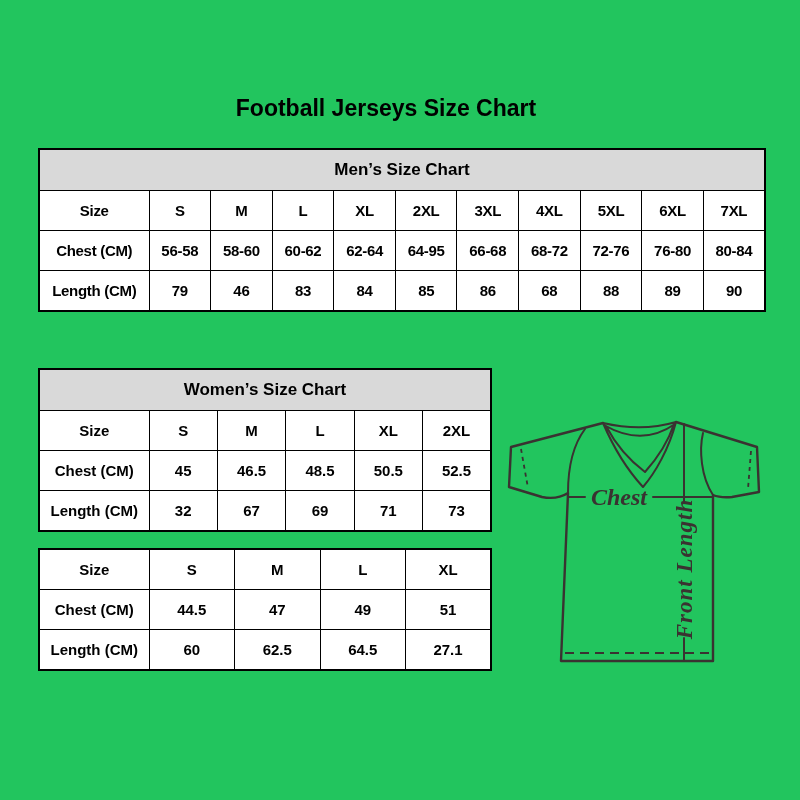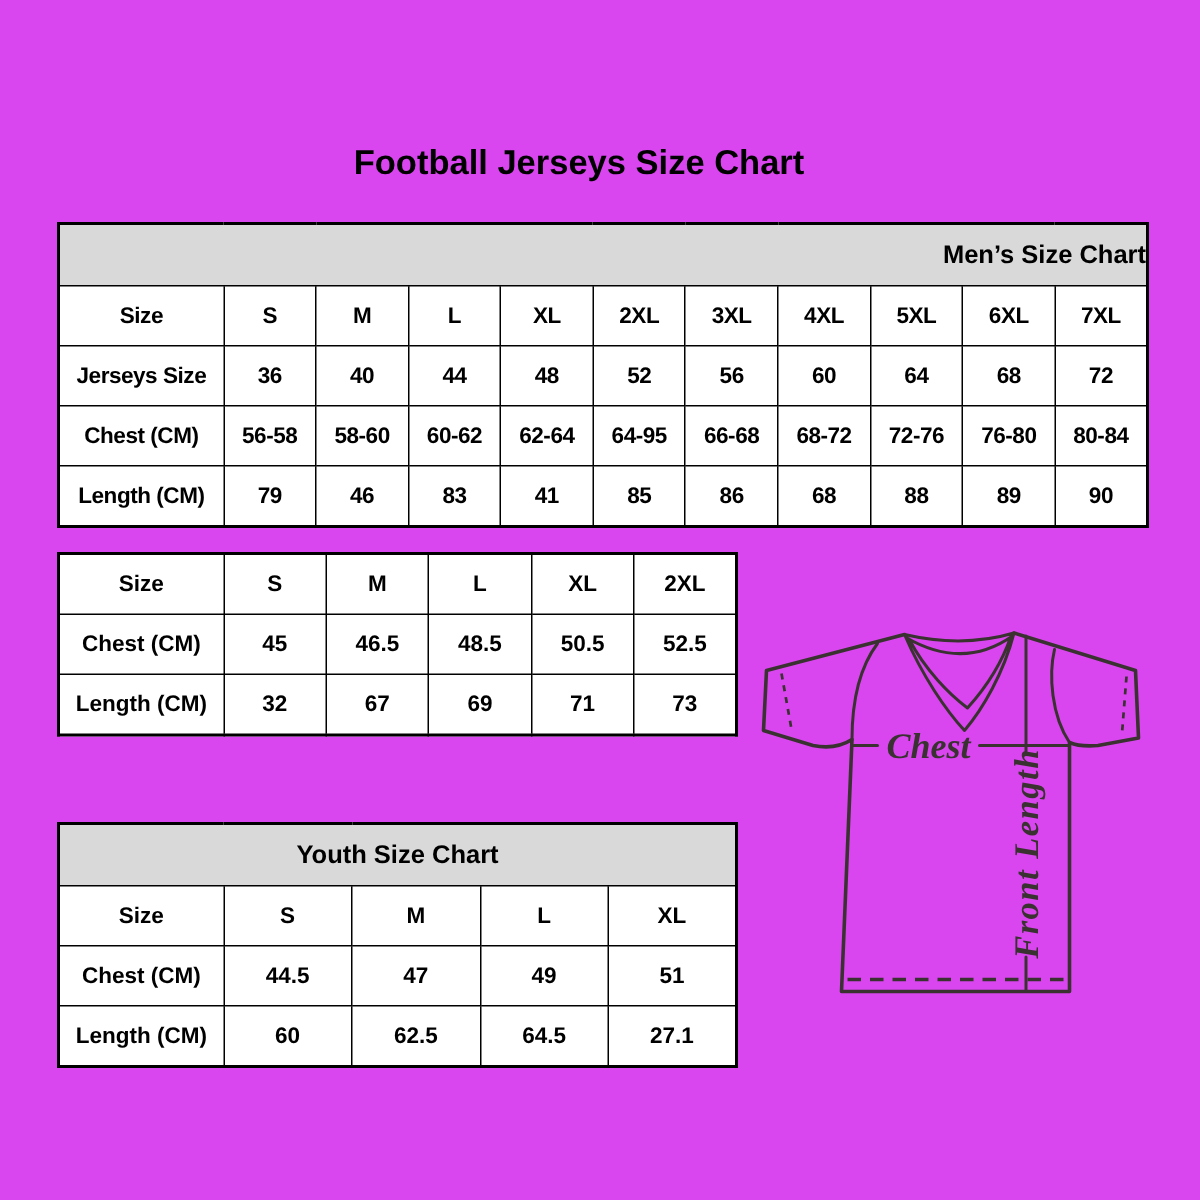--- a/index.html
+++ b/index.html
@@ -3,21 +3,21 @@
 <meta charset="utf-8">
 <style>
   :root{
     --header-bg:#d9d9d9;
     --border-color:#000000;
     --text-color:#000000;
     --stroke:#3a3231;
   }
   html,body{margin:0;padding:0;background:#ffffff;}
   .canvas{
-    position:relative;width:800px;height:800px;background:#d946ef;
+    position:relative;width:800px;height:800px;background:#22c55e;
     font-family:"Liberation Sans","DejaVu Sans",sans-serif;color:var(--text-color);
     overflow:hidden;
   }
   .page-title{
     position:absolute;top:95px;left:0;width:772px;margin:0;
     text-align:center;font-size:23px;font-weight:bold;color:var(--text-color);
   }
   table.size-table{
     position:absolute;border-collapse:collapse;table-layout:fixed;
     background:#ffffff;border:2px solid var(--border-color);
@@ -26,21 +26,21 @@
     border:1px solid var(--border-color);
     text-align:center;vertical-align:middle;
     font-weight:bold;font-size:15px;color:var(--text-color);
     height:39px;padding:0;overflow:hidden;white-space:nowrap;
   }
   .size-table th.tbl-title{
     background:var(--header-bg);font-size:17px;height:40px;
   }
   .tbl-men{left:38px;top:148px;width:728px;}
   .tbl-men td,.tbl-men th{letter-spacing:-0.3px;}
-  .tbl-men th.tbl-title{letter-spacing:0;text-align:right;}
+  .tbl-men th.tbl-title{letter-spacing:0;}
   .tbl-women{left:38px;top:368px;width:454px;}
   .tbl-youth{left:38px;top:548px;width:454px;}
   .jersey{position:absolute;left:505px;top:405px;width:270px;height:270px;}
   .stroke-grp{stroke:var(--stroke);}
   .dlabel{
     font-family:"Liberation Serif","DejaVu Serif",serif;
     font-style:italic;font-weight:bold;font-size:24px;
     fill:var(--stroke);
   }
   .dlabel-v{font-size:23px;letter-spacing:1px;}
@@ -68,67 +68,57 @@
         <td>L</td>
         <td>XL</td>
         <td>2XL</td>
         <td>3XL</td>
         <td>4XL</td>
         <td>5XL</td>
         <td>6XL</td>
         <td>7XL</td>
       </tr>
       <tr>
-        <th>Jerseys Size</th>
-        <td>36</td>
-        <td>40</td>
-        <td>44</td>
-        <td>48</td>
-        <td>52</td>
-        <td>56</td>
-        <td>60</td>
-        <td>64</td>
-        <td>68</td>
-        <td>72</td>
-      </tr>
-      <tr>
         <th>Chest (CM)</th>
         <td>56-58</td>
         <td>58-60</td>
         <td>60-62</td>
         <td>62-64</td>
         <td>64-95</td>
         <td>66-68</td>
         <td>68-72</td>
         <td>72-76</td>
         <td>76-80</td>
         <td>80-84</td>
       </tr>
       <tr>
         <th>Length (CM)</th>
         <td>79</td>
         <td>46</td>
         <td>83</td>
-        <td>41</td>
+        <td>84</td>
         <td>85</td>
         <td>86</td>
         <td>68</td>
         <td>88</td>
         <td>89</td>
         <td>90</td>
       </tr>
     </tbody>
   </table>
 
   <table class="size-table tbl-women">
     <colgroup>
         <col style="width:110px">
         <col span="5">
       </colgroup>
     <tbody>
+      <tr>
+        <th class="tbl-title" colspan="6">Women’s Size Chart</th>
+      </tr>
       <tr>
         <th>Size</th>
         <td>S</td>
         <td>M</td>
         <td>L</td>
         <td>XL</td>
         <td>2XL</td>
       </tr>
       <tr>
         <th>Chest (CM)</th>
@@ -148,23 +138,20 @@
       </tr>
     </tbody>
   </table>
 
   <table class="size-table tbl-youth">
     <colgroup>
         <col style="width:110px">
         <col span="4">
       </colgroup>
     <tbody>
-      <tr>
-        <th class="tbl-title" colspan="5">Youth Size Chart</th>
-      </tr>
       <tr>
         <th>Size</th>
         <td>S</td>
         <td>M</td>
         <td>L</td>
         <td>XL</td>
       </tr>
       <tr>
         <th>Chest (CM)</th>
         <td>44.5</td>

